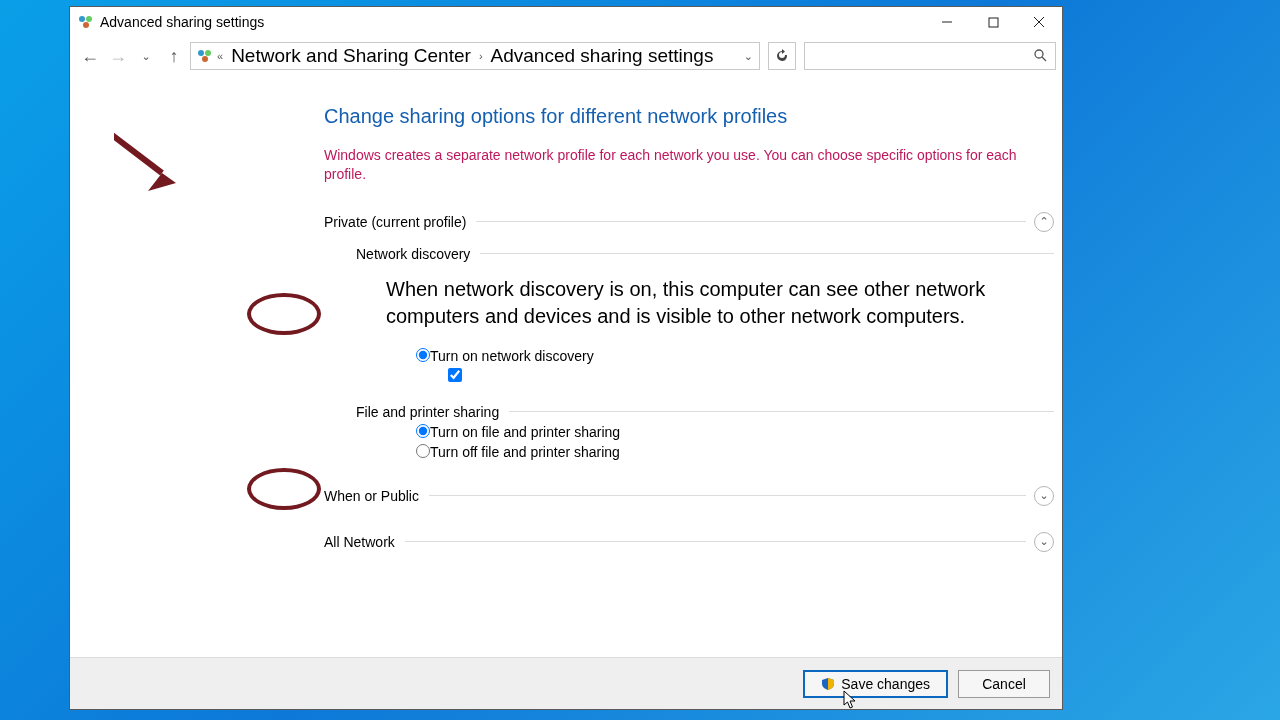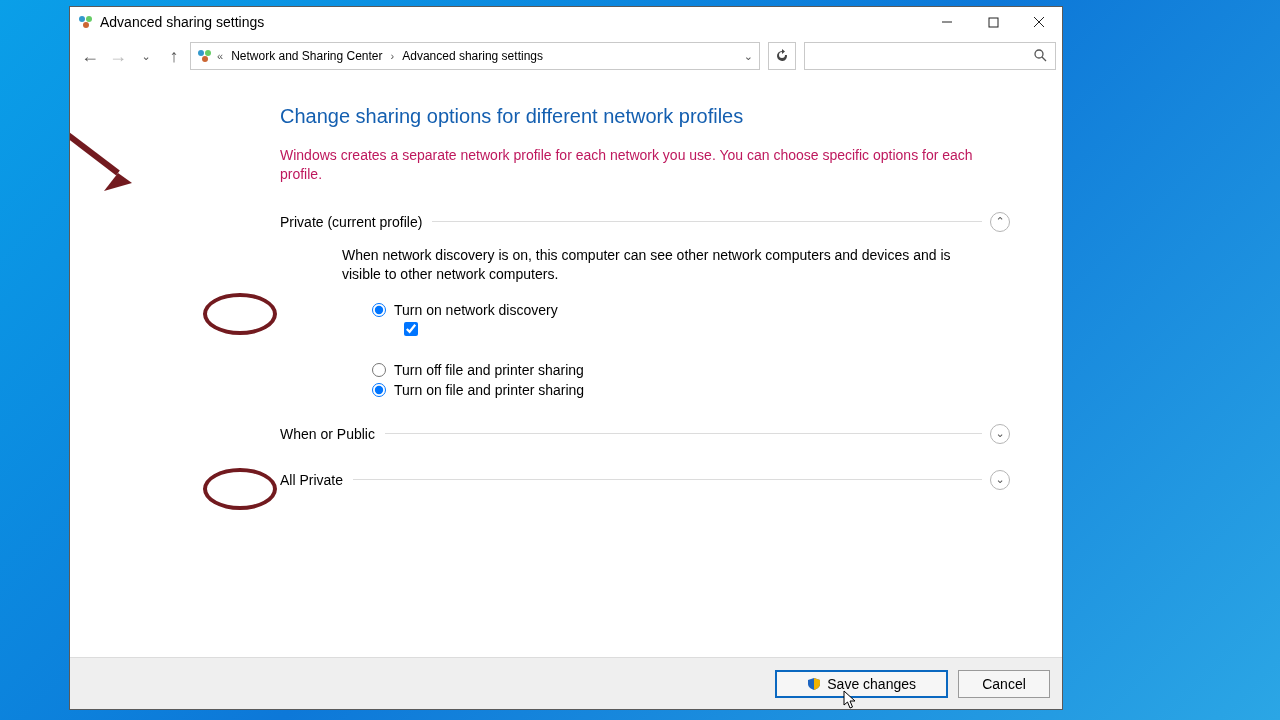--- a/index.html
+++ b/index.html
@@ -31,67 +31,67 @@
 }
 .nav-arrow {
   width: 24px; height: 24px; display: flex; align-items: center; justify-content: center;
   color: #555; font-size: 18px;
 }
 .nav-arrow.disabled { color: #bbb; }
 .addrbar {
   flex: 1; border: 1px solid #c9c9c9; height: 28px; display: flex; align-items: center;
   padding: 0 6px; gap: 4px; background: #fff;
 }
-.crumb { color: #000; padding: 2px 4px; font-size: 12px; }
+.crumb { color: #000; padding: 2px 4px; font-size: 19px; }
 .crumb-sep { color: #555; font-size: 11px; }
 .addr-end { margin-left: auto; display: flex; align-items: center; gap: 8px; }
 .refresh-btn {
   width: 28px; height: 28px; border: 1px solid #c9c9c9; display: flex;
   align-items: center; justify-content: center; margin-left: 4px;
 }
 .searchbar {
   width: 252px; border: 1px solid #c9c9c9; height: 28px; display: flex;
   align-items: center; padding: 0 8px; margin-left: 4px;
 }
 .searchbar .mag { margin-left: auto; color: #555; }
 .content {
-  flex: 1; overflow: hidden; padding: 30px 0 0 210px; background: #fff; position: relative;
+  flex: 1; overflow: hidden; padding: 30px 0 0 210px; background: #fff; position: relative; margin-left: 44px;
 }
 .content-inner { width: 730px; }
 h1.pagetitle {
   color: #145fb0; font-size: 20px; font-weight: 400; margin-bottom: 18px;
 }
 .desc { color: #be185d; font-size: 14px; line-height: 1.35; margin-bottom: 28px; max-width: 702px; }
 .profile-hdr {
   display: flex; align-items: center; font-size: 14px; color: #000;
   position: relative; margin-bottom: 14px;
 }
 .profile-hdr .rule {
   flex: 1; border-top: 1px solid #dcdcdc; margin: 0 8px 0 10px;
 }
 .chev-circle {
   width: 20px; height: 20px; border: 1px solid #b5b5b5; border-radius: 50%;
   display: flex; align-items: center; justify-content: center; font-size: 11px; color: #555;
 }
 .section-label { font-size: 14px; color: #000; margin: 0 0 3px 32px; display: flex; align-items: center; }
 .section-label .rule { flex: 1; border-top: 1px solid #dcdcdc; margin-left: 10px; }
-.section-desc { margin: 14px 0 18px 62px; font-size: 14px; line-height: 1.35; max-width: 650px; }
-.radio-row { display: flex; align-items: center; margin: 4px 0 4px 92px; font-size: 14px; gap: 8px; }
+.section-desc { margin: 14px 0 18px 62px; font-size: 20px; line-height: 1.35; max-width: 650px; }
+.radio-row { display: flex; align-items: flex-start; margin: 4px 0 4px 92px; font-size: 14px; }
 .radio-row.subcheck { margin-left: 124px; }
 input[type=radio], input[type=checkbox] { width: 14px; height: 14px; }
 .footer {
   height: 52px; background: #efefef; border-top: 1px solid #dcdcdc;
   display: flex; align-items: center; justify-content: flex-end; padding: 0 12px; gap: 10px;
 }
 .btn {
   height: 28px; min-width: 92px; padding: 8px 14px; border: 1px solid #9a9a9a; background: #f6f6f6;
   font-size: 14px; display: flex; align-items: center; justify-content: center; gap: 6px;
   cursor: pointer;
 }
-.btn.primary { border: 2px solid #0a68c0; padding: 0 30px; }
+.btn.primary { border: 2px solid #0a68c0; padding: 0 16px; }
 .shield { width: 14px; height: 14px; }
 
 
 .anno-arrow {
   position: absolute; pointer-events: none;
 }
 .anno-circle {
   position: absolute; border: 4px solid #721a1f; border-radius: 50%;
   pointer-events: none; width: 74px; height: 42px;
 }
@@ -170,52 +170,60 @@
     <div class="content-inner">
       <h1 class="pagetitle">Change sharing options for different network profiles</h1>
       <p class="desc">Windows creates a separate network profile for each network you use. You can choose specific options for each profile.</p>
 
       <div class="profile-hdr">
         <span>Private (current profile)</span>
         <span class="rule"></span>
         <span class="chev-circle">⌃</span>
       </div>
 
+      <div class="section-label">
+        <span>Network discovery</span>
+        <span class="rule"></span>
+      </div>
       <p class="section-desc">When network discovery is on, this computer can see other network computers and devices and is visible to other network computers.</p>
       <label class="radio-row">
         <input type="radio" name="nd" checked="" style="">
         <span>Turn on network discovery</span>
       </label>
       <label class="radio-row subcheck">
         <input type="checkbox" checked="" style="">
       </label>
 
       <div style="height:18px"></div>
 
+      <div class="section-label">
+        <span>File and printer sharing</span>
+        <span class="rule"></span>
+      </div>
+      <label class="radio-row">
+        <input type="radio" name="fp" checked="" style="">
+        <span>Turn on file and printer sharing</span>
+      </label>
       <label class="radio-row">
         <input type="radio" name="fp" style="">
         <span>Turn off file and printer sharing</span>
       </label>
-      <label class="radio-row">
-        <input type="radio" name="fp" checked="" style="">
-        <span>Turn on file and printer sharing</span>
-      </label>
 
       <div style="height:22px"></div>
 
       <div class="profile-hdr">
         <span>When or Public</span>
         <span class="rule"></span>
         <span class="chev-circle">⌄</span>
       </div>
 
       <div style="height:12px"></div>
 
       <div class="profile-hdr">
-        <span>All Private</span>
+        <span>All Network</span>
         <span class="rule"></span>
         <span class="chev-circle">⌄</span>
       </div>
     </div>
 
     <svg class="anno-arrow" style="left:-72px; top:6px;" width="160" height="120" viewBox="0 0 160 120">
       <line x1="4" y1="4" x2="120" y2="92" stroke="#721a1f" stroke-width="6"></line>
       <polygon points="120,92 134,102 106,110" fill="#721a1f"></polygon>
     </svg>
     <div class="anno-circle" style="left:133px; top:218px;"></div>

